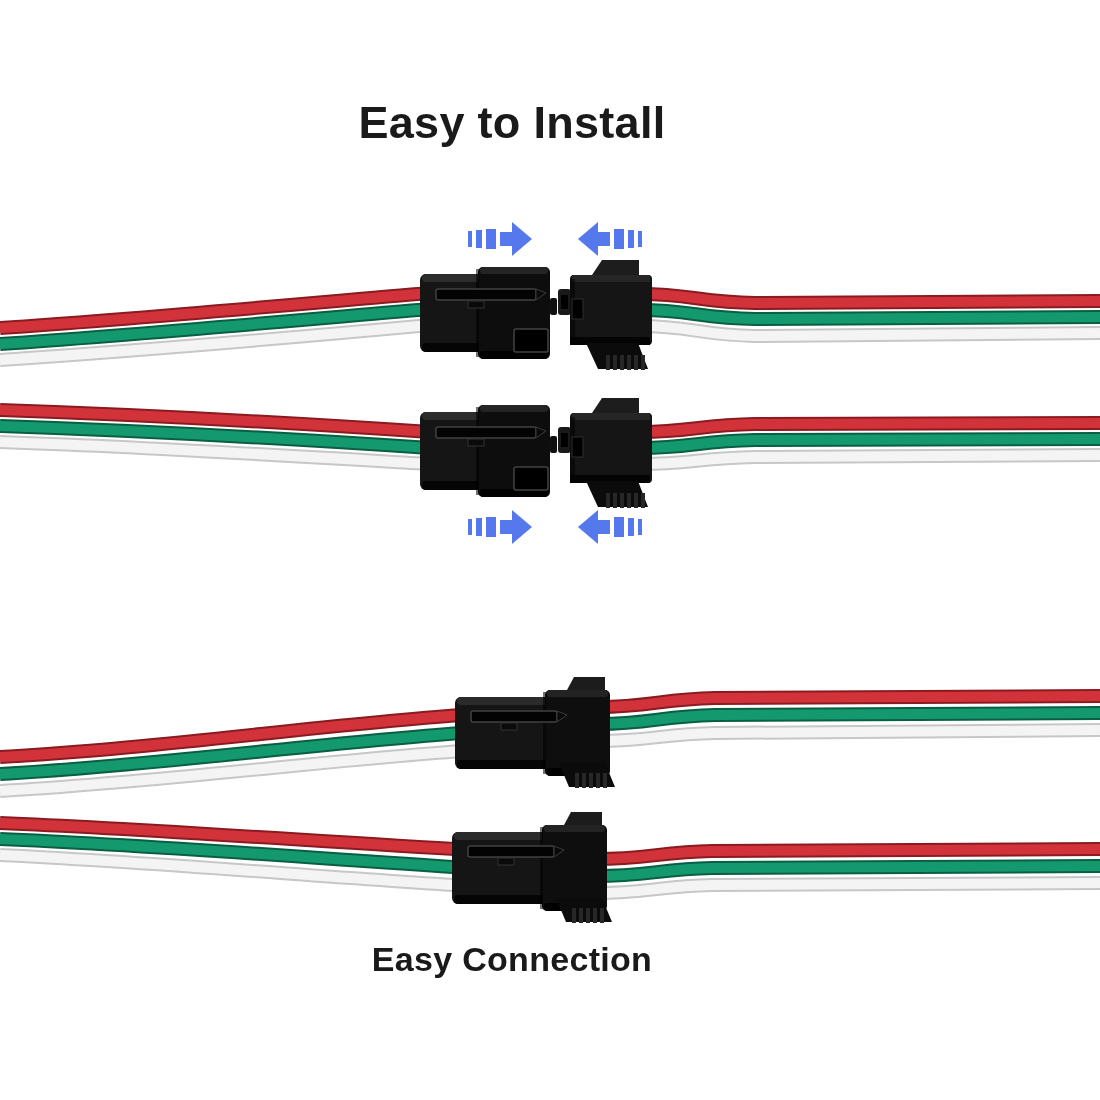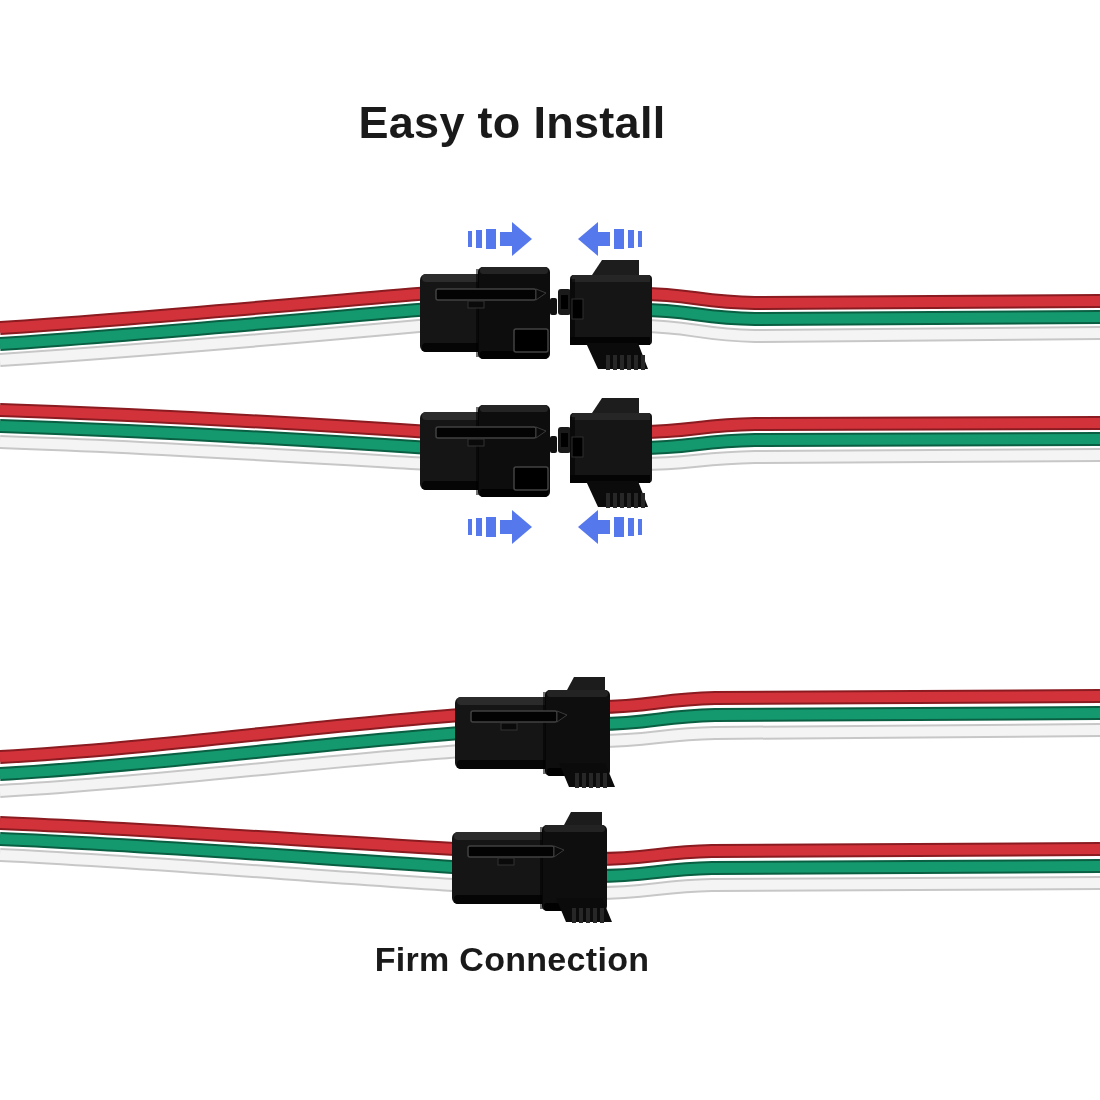--- a/index.html
+++ b/index.html
@@ -221,14 +221,14 @@
         </g>
         <g stroke="#d2333a">
           <path class="wu" stroke="#8a1b20" d="M 595 842 C 648 842 660 835 712 834 L 1100 832"></path>
           <path class="wm" d="M 595 842 C 648 842 660 835 712 834 L 1100 832"></path>
         </g>
       </g>
       <use href="#connMated" xlink:href="#connMated" transform="translate(452,851)"></use>
     </g>
   </svg>
 
-  <div class="caption">Firm Connection</div>
+  <div class="caption">Easy Connection</div>
 </div>
 
 </body></html>

